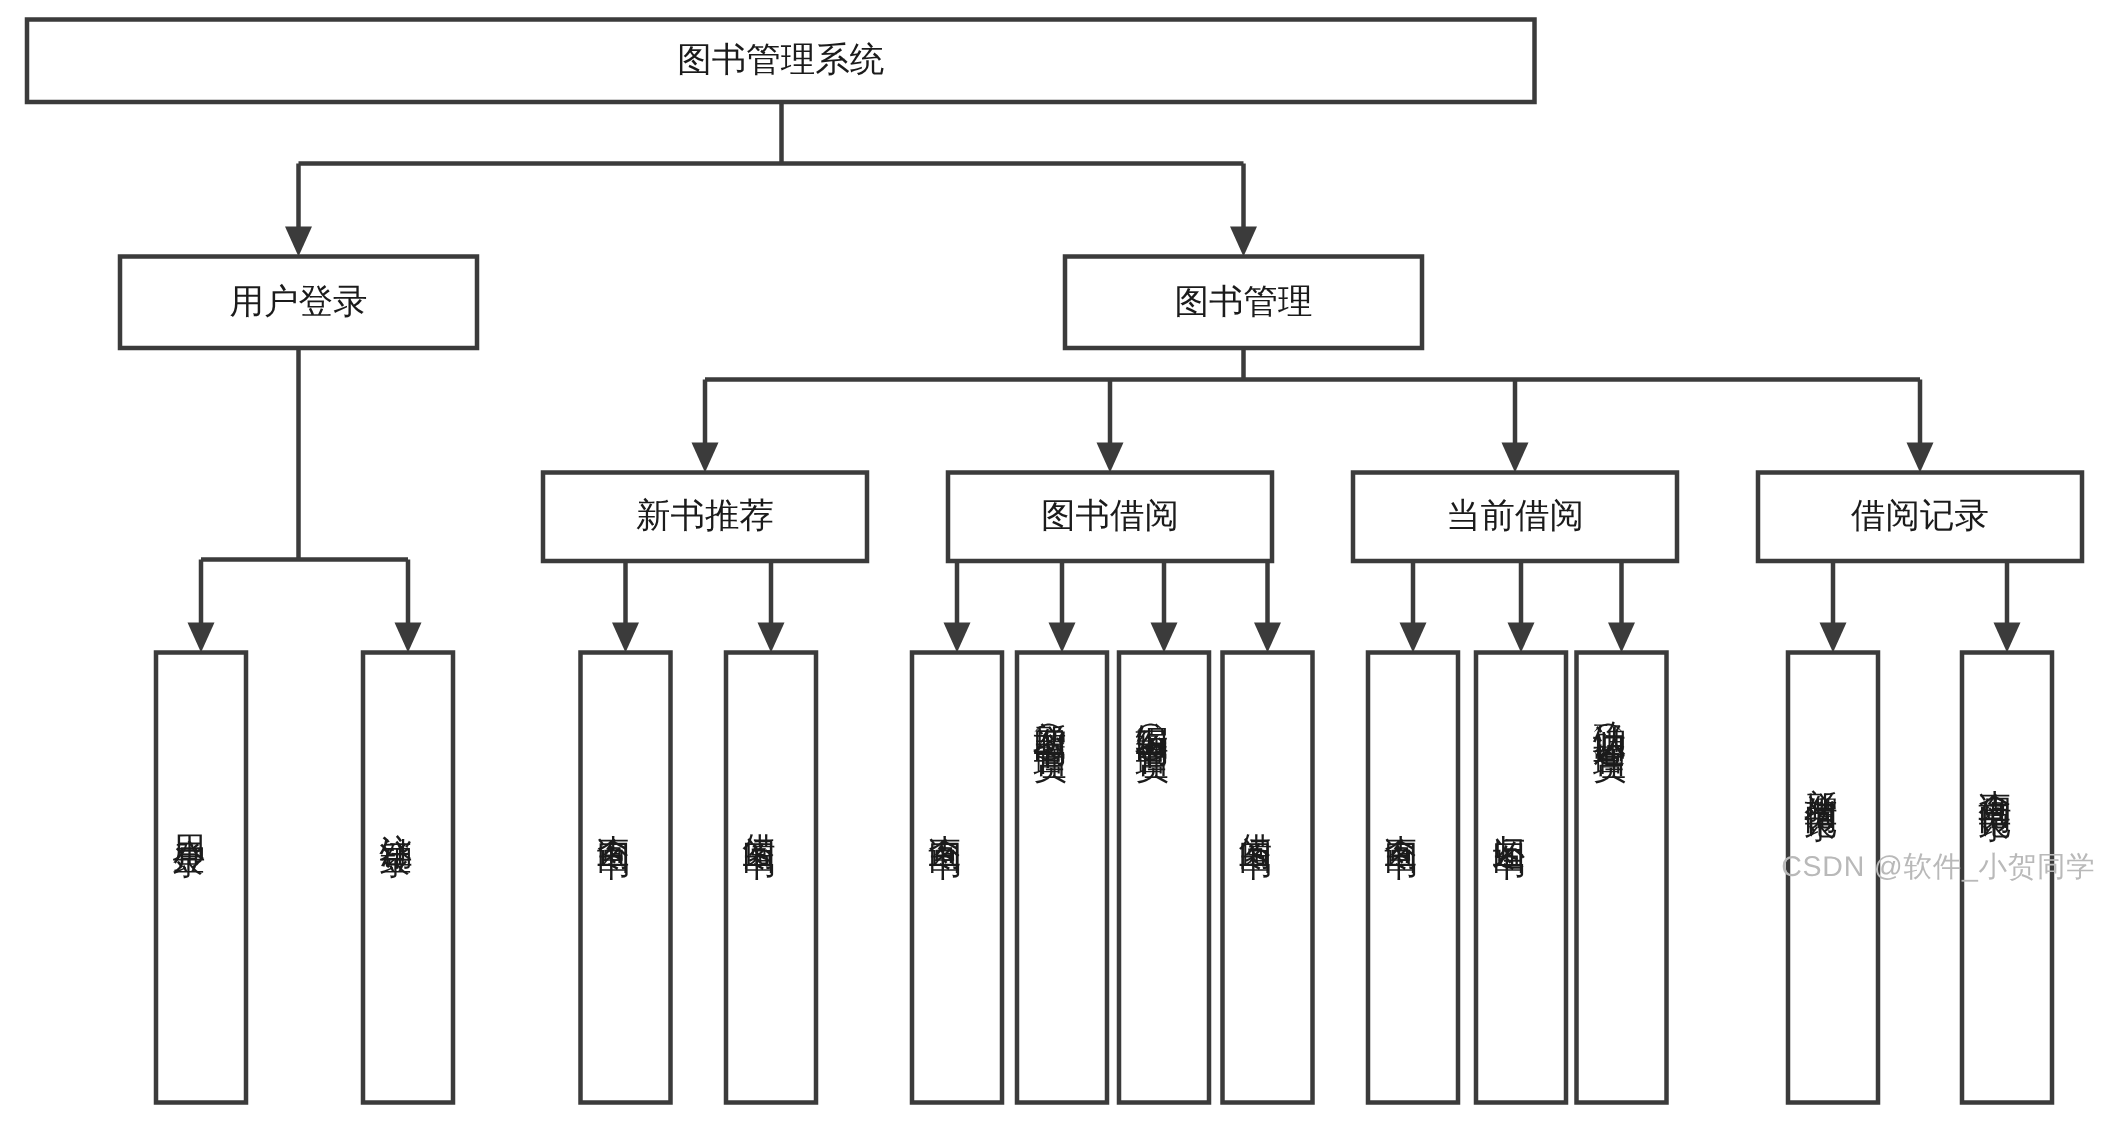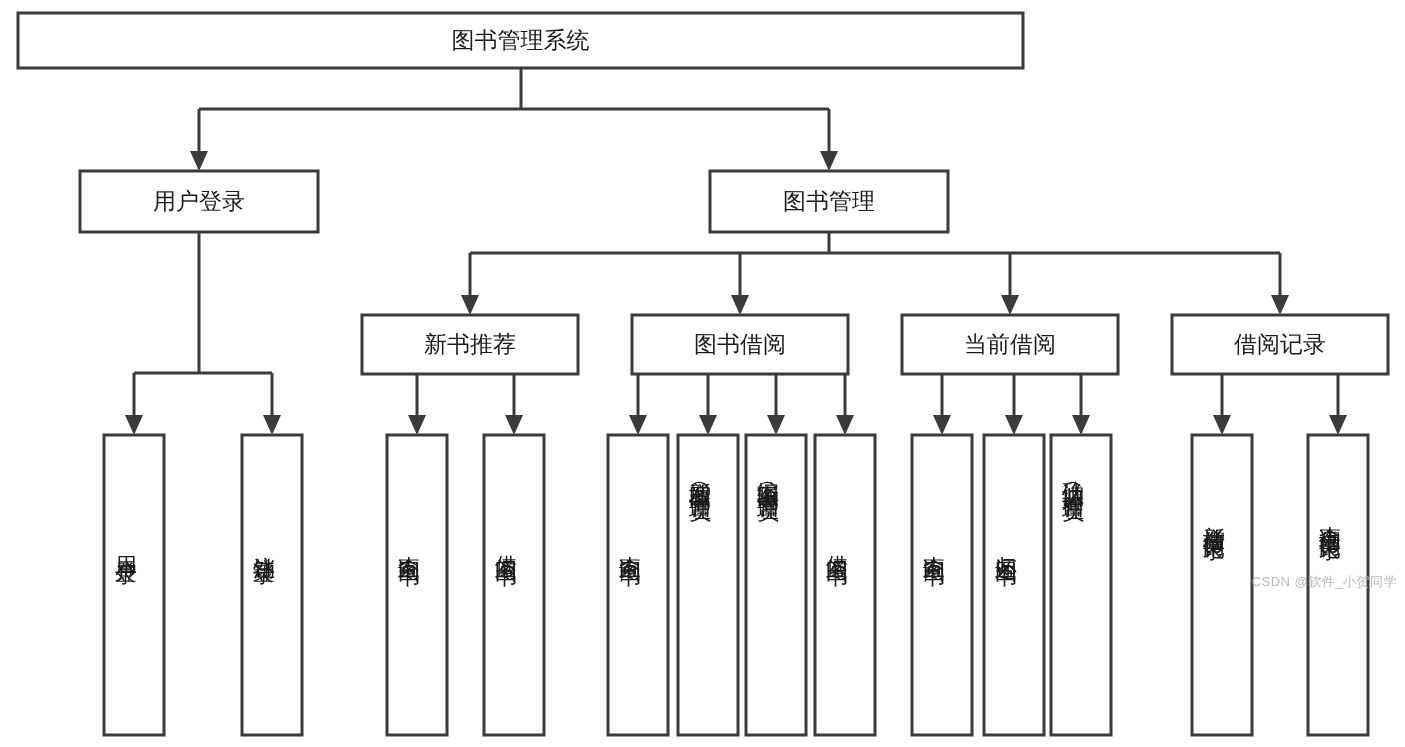--- a/index.html
+++ b/index.html
@@ -54,21 +54,21 @@
   }
   .arrow-head {
     fill: #3b3b3b;
     stroke: none;
   }
   .watermark {
     position: absolute;
     right: 8px;
     bottom: 4px;
     font-family: "Liberation Sans", "DejaVu Sans", sans-serif;
-    font-size: 13px;
+    font-size: 19px;
     color: #b9b9b9;
     white-space: nowrap;
     letter-spacing: 0.5px;
   }
 </style>
 </head>
 <body>
 
 <div id="diagram-root">
   <svg id="tree" viewBox="0 0 1405 747" xmlns="http://www.w3.org/2000/svg">

